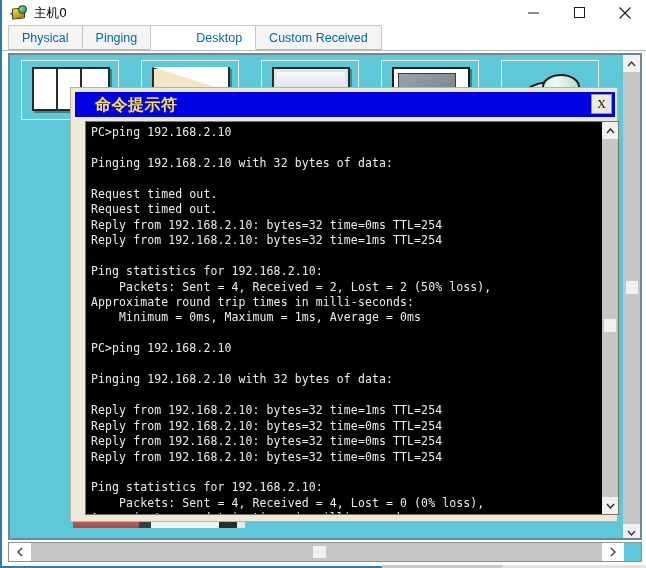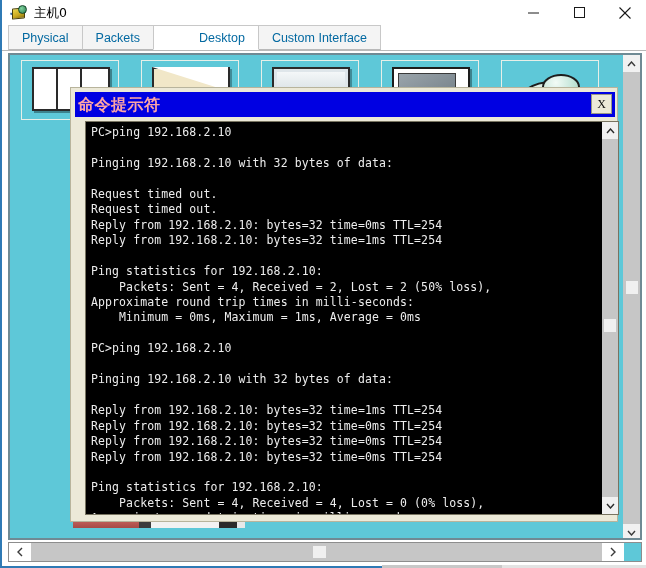--- a/index.html
+++ b/index.html
@@ -266,22 +266,22 @@
   #cmd-titlebar {
     position: absolute;
     left: 4px; top: 4px;
     width: 540px; height: 25px;
     background: #0000e2;
     display: flex;
     align-items: center;
     box-sizing: border-box;
   }
   #cmd-title-text {
-    margin-left: 3px;
-    color: #fca5a5;
+    margin-left: 20px;
+    color: #fde047;
     font-size: 16px;
     font-weight: bold;
     font-family: "DejaVu Sans", "Liberation Sans", sans-serif;
     line-height: 25px;
     letter-spacing: .5px;
   }
   #cmd-close-btn {
     position: absolute;
     right: 3px; top: 2px;
     width: 21px; height: 20px;
@@ -454,23 +454,23 @@
         <svg width="14" height="14" viewBox="0 0 14 14">
           <line x1="1.5" y1="1.5" x2="12.5" y2="12.5" stroke="#1a1a1a" stroke-width="1.1"></line>
           <line x1="12.5" y1="1.5" x2="1.5" y2="12.5" stroke="#1a1a1a" stroke-width="1.1"></line>
         </svg>
       </div>
     </div>
   </div>
 
   <div id="tabstrip">
     <div class="tab">Physical</div>
-    <div class="tab">Packets</div>
+    <div class="tab">Pinging</div>
     <div class="tab active">Desktop</div>
-    <div class="tab">Custom Interface</div>
+    <div class="tab">Custom Received</div>
   </div>
 
   <div id="desktop-panel">
 
     <div id="desktop-surface">
 
       <div id="icon-row">
         <div class="dt-icon">
           <span class="glyph g-ipconfig"></span>
         </div>

